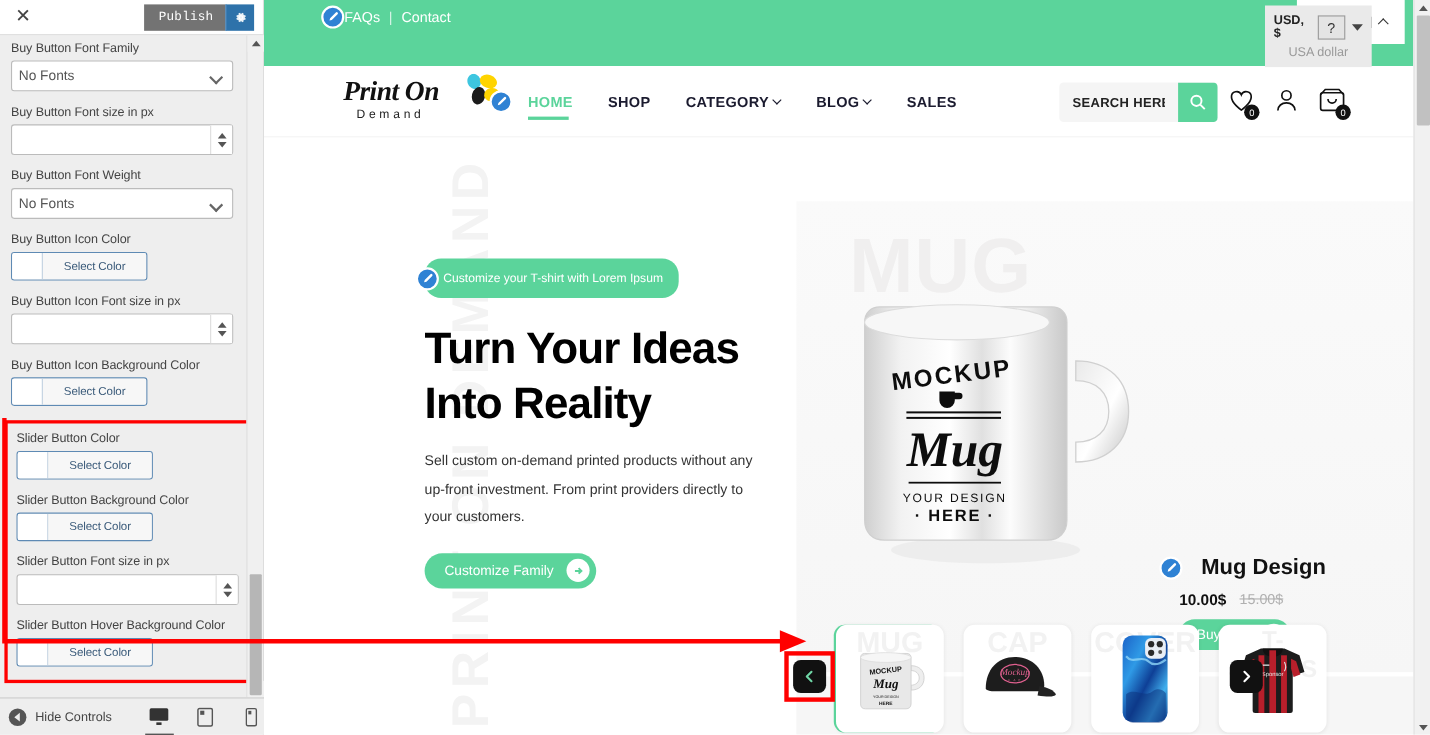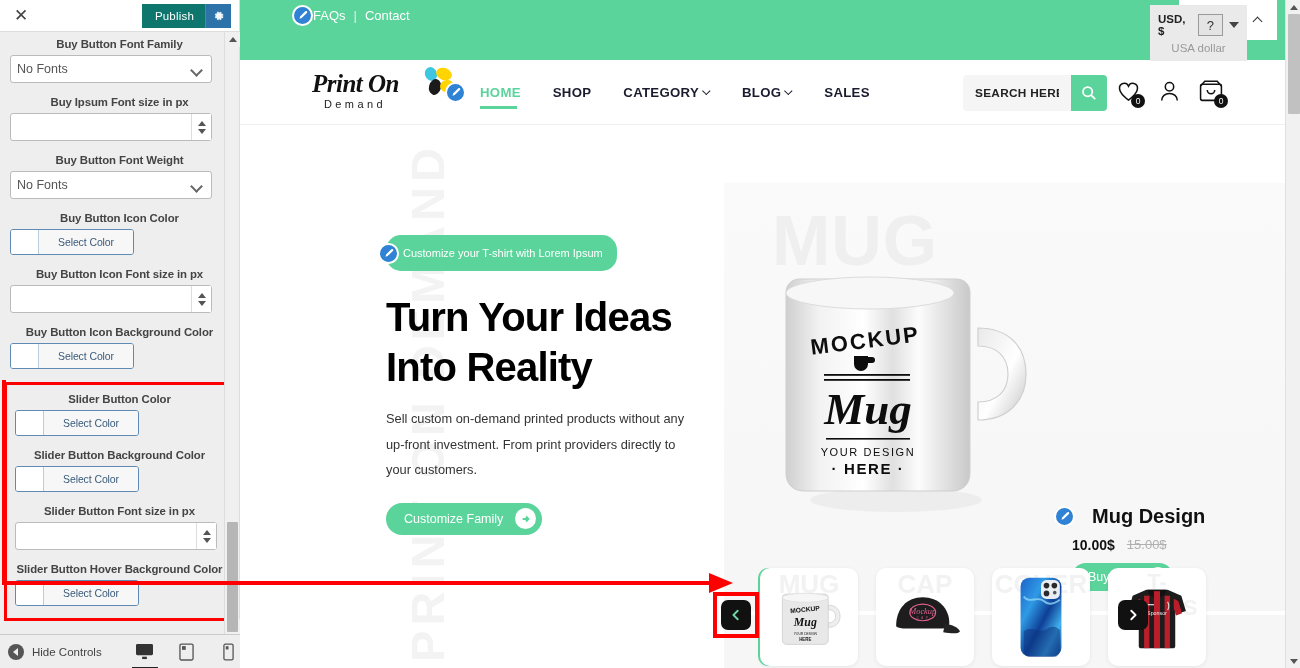--- a/index.html
+++ b/index.html
@@ -19,38 +19,37 @@
     height:32px; background:#fff; border-bottom:1px solid #ddd;
     display:flex; align-items:center; justify-content:space-between;
     padding:0 0 0 10px; position:relative; z-index:5;
   }
   #close-x {
     font-size:17px; color:#444; cursor:pointer; line-height:1;
     width:22px; text-align:center; font-family:"DejaVu Sans", sans-serif;
   }
   #publish-wrap { display:flex; height:24px; margin-right:8px; }
   #publish-btn {
-    background:#0f766e; color:#fff; border:none; font-size:11.5px;
+    background:#737373; color:#fff; border:none; font-size:11.5px;
     padding:0 11px 0 13px; cursor:pointer; letter-spacing:.2px;
-    font-family:Liberation Sans, sans-serif;
+    font-family:Liberation Mono, monospace;
   }
   #publish-gear {
     background:#2e72aa; color:#fff; border:none; border-left:1px solid #4a86bb;
     width:26px; font-size:11px; cursor:pointer; display:flex;
     align-items:center; justify-content:center;
   }
   #cust-scroll {
     position:absolute; top:32px; left:0; right:0; bottom:34px;
     overflow:hidden; padding:6px 10px 0 10px; background:#eee;
   }
   .ctl { margin-bottom:13px; }
   .ctl-label {
-    font-size:11.4px; font-weight:bold; color:#444; margin-bottom:5px;
+    font-size:11.4px; font-weight:normal; color:#444; margin-bottom:5px;
     letter-spacing:-.1px;
-    text-align:center;
   }
   select.ctl-select {
     width:202px; height:28px; font-size:12.5px; color:#555;
     border:1px solid #bbb; border-radius:3px; background:#fff;
     padding:0 6px; font-family:"Liberation Sans", sans-serif;
     -webkit-appearance:none; appearance:none;
   }
   .select-wrap { position:relative; width:202px; }
   .select-wrap::after {
     content:""; position:absolute; right:11px; top:11px;
@@ -334,21 +333,21 @@
     <div class="ctl">
       <div class="ctl-label">Buy Button Font Family</div>
       <div class="select-wrap">
         <select class="ctl-select">
           <option>No Fonts</option>
         </select>
       </div>
     </div>
 
     <div class="ctl">
-      <div class="ctl-label">Buy Ipsum Font size in px</div>
+      <div class="ctl-label">Buy Button Font size in px</div>
       <div class="num-wrap">
         <input class="ctl-number" type="text" value="" style="">
         <div class="spinner">
           <div class="spin-up"></div>
           <div class="spin-dn"></div>
         </div>
       </div>
     </div>
 
     <div class="ctl">

